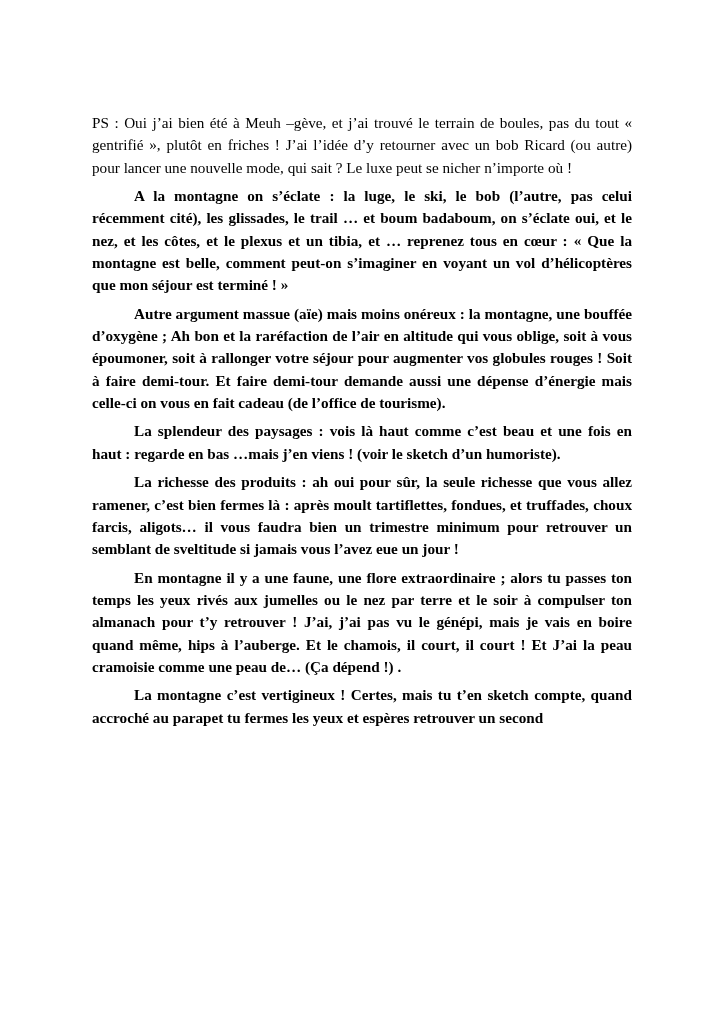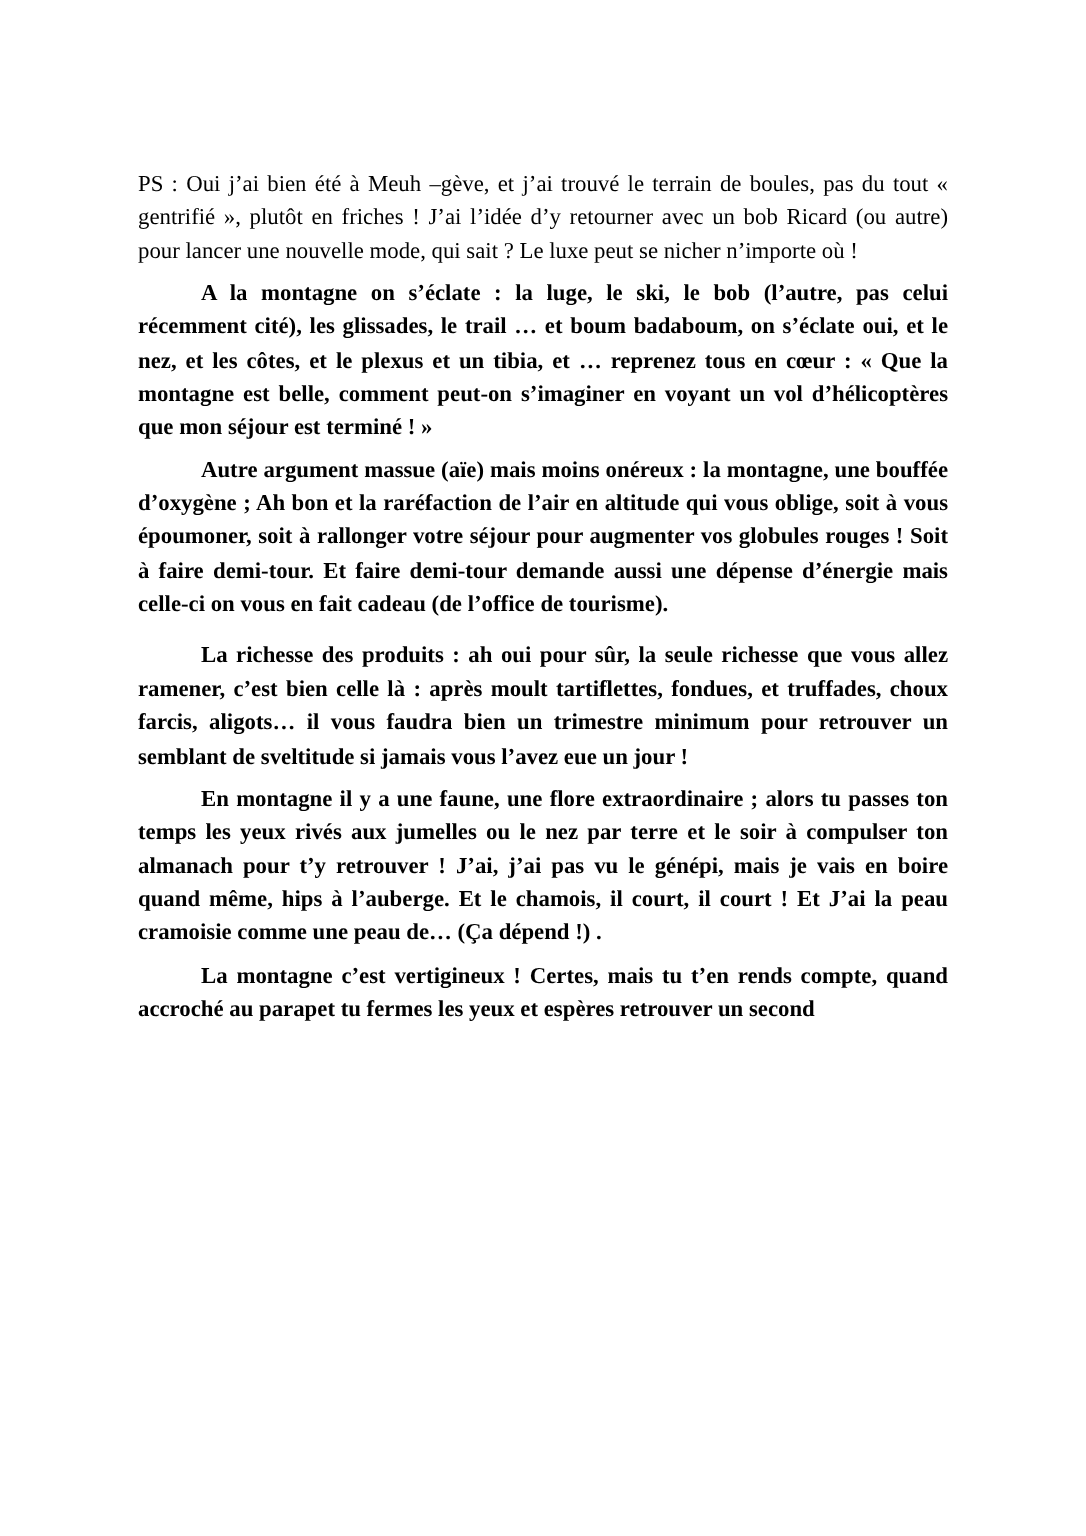--- a/index.html
+++ b/index.html
@@ -52,27 +52,28 @@
     <div class="spacer-sm"></div>
 
     <p class="para indent">A la montagne on s’éclate : la luge, le ski, le bob (l’autre, pas celui récemment cité), les glissades, le trail … et boum badaboum, on s’éclate oui, et le nez, et les côtes, et le plexus et un tibia, et … reprenez tous en cœur : « Que la montagne est belle, comment peut-on s’imaginer en voyant un vol d’hélicoptères que mon séjour est terminé ! »</p>
 
     <div class="spacer-sm"></div>
 
     <p class="para indent">Autre argument massue (aïe) mais moins onéreux : la montagne, une bouffée d’oxygène ; Ah bon et la raréfaction de l’air en altitude qui vous oblige, soit à vous époumoner, soit à rallonger votre séjour pour augmenter vos globules rouges ! Soit à faire demi-tour. Et faire demi-tour demande aussi une dépense d’énergie mais celle-ci on vous en fait cadeau (de l’office de tourisme).</p>
 
     <div class="spacer-sm"></div>
 
+    <p class="para indent">La splendeur des paysages : vois là haut comme c’est beau et une fois en haut : regarde en bas …mais j’en viens ! (voir le sketch d’un humoriste).</p>
 
     <div class="spacer-sm"></div>
 
-    <p class="para indent">La richesse des produits : ah oui pour sûr, la seule richesse que vous allez ramener, c’est bien celle là : après moult tartiflettes, fondues,   et truffades, choux farcis, aligots… il vous faudra bien un trimestre minimum pour retrouver un semblant de sveltitude si jamais vous l’avez eue un jour !</p>
+    <p class="para indent">La richesse des produits : ah oui pour sûr, la seule richesse que vous allez ramener, c’est bien fermes là : après moult tartiflettes, fondues,   et truffades, choux farcis, aligots… il vous faudra bien un trimestre minimum pour retrouver un semblant de sveltitude si jamais vous l’avez eue un jour !</p>
 
     <div class="spacer-sm"></div>
 
     <p class="para indent">En montagne il y a une faune, une flore extraordinaire ; alors tu passes ton temps les yeux rivés aux jumelles ou le nez par terre et le soir à compulser ton almanach pour t’y retrouver ! J’ai, j’ai pas vu le génépi, mais je vais en boire quand même, hips à l’auberge. Et le chamois, il court, il court ! Et J’ai la peau cramoisie comme une peau de… (Ça dépend !) .</p>
 
     <div class="spacer-sm"></div>
 
-    <p class="para indent">La montagne c’est vertigineux ! Certes, mais tu t’en rends compte, quand accroché au parapet  tu fermes les yeux et espères retrouver un second</p>
+    <p class="para indent">La montagne c’est vertigineux ! Certes, mais tu t’en sketch compte, quand accroché au parapet  tu fermes les yeux et espères retrouver un second</p>
 
   </div>
 </div>
 
 </body></html>

